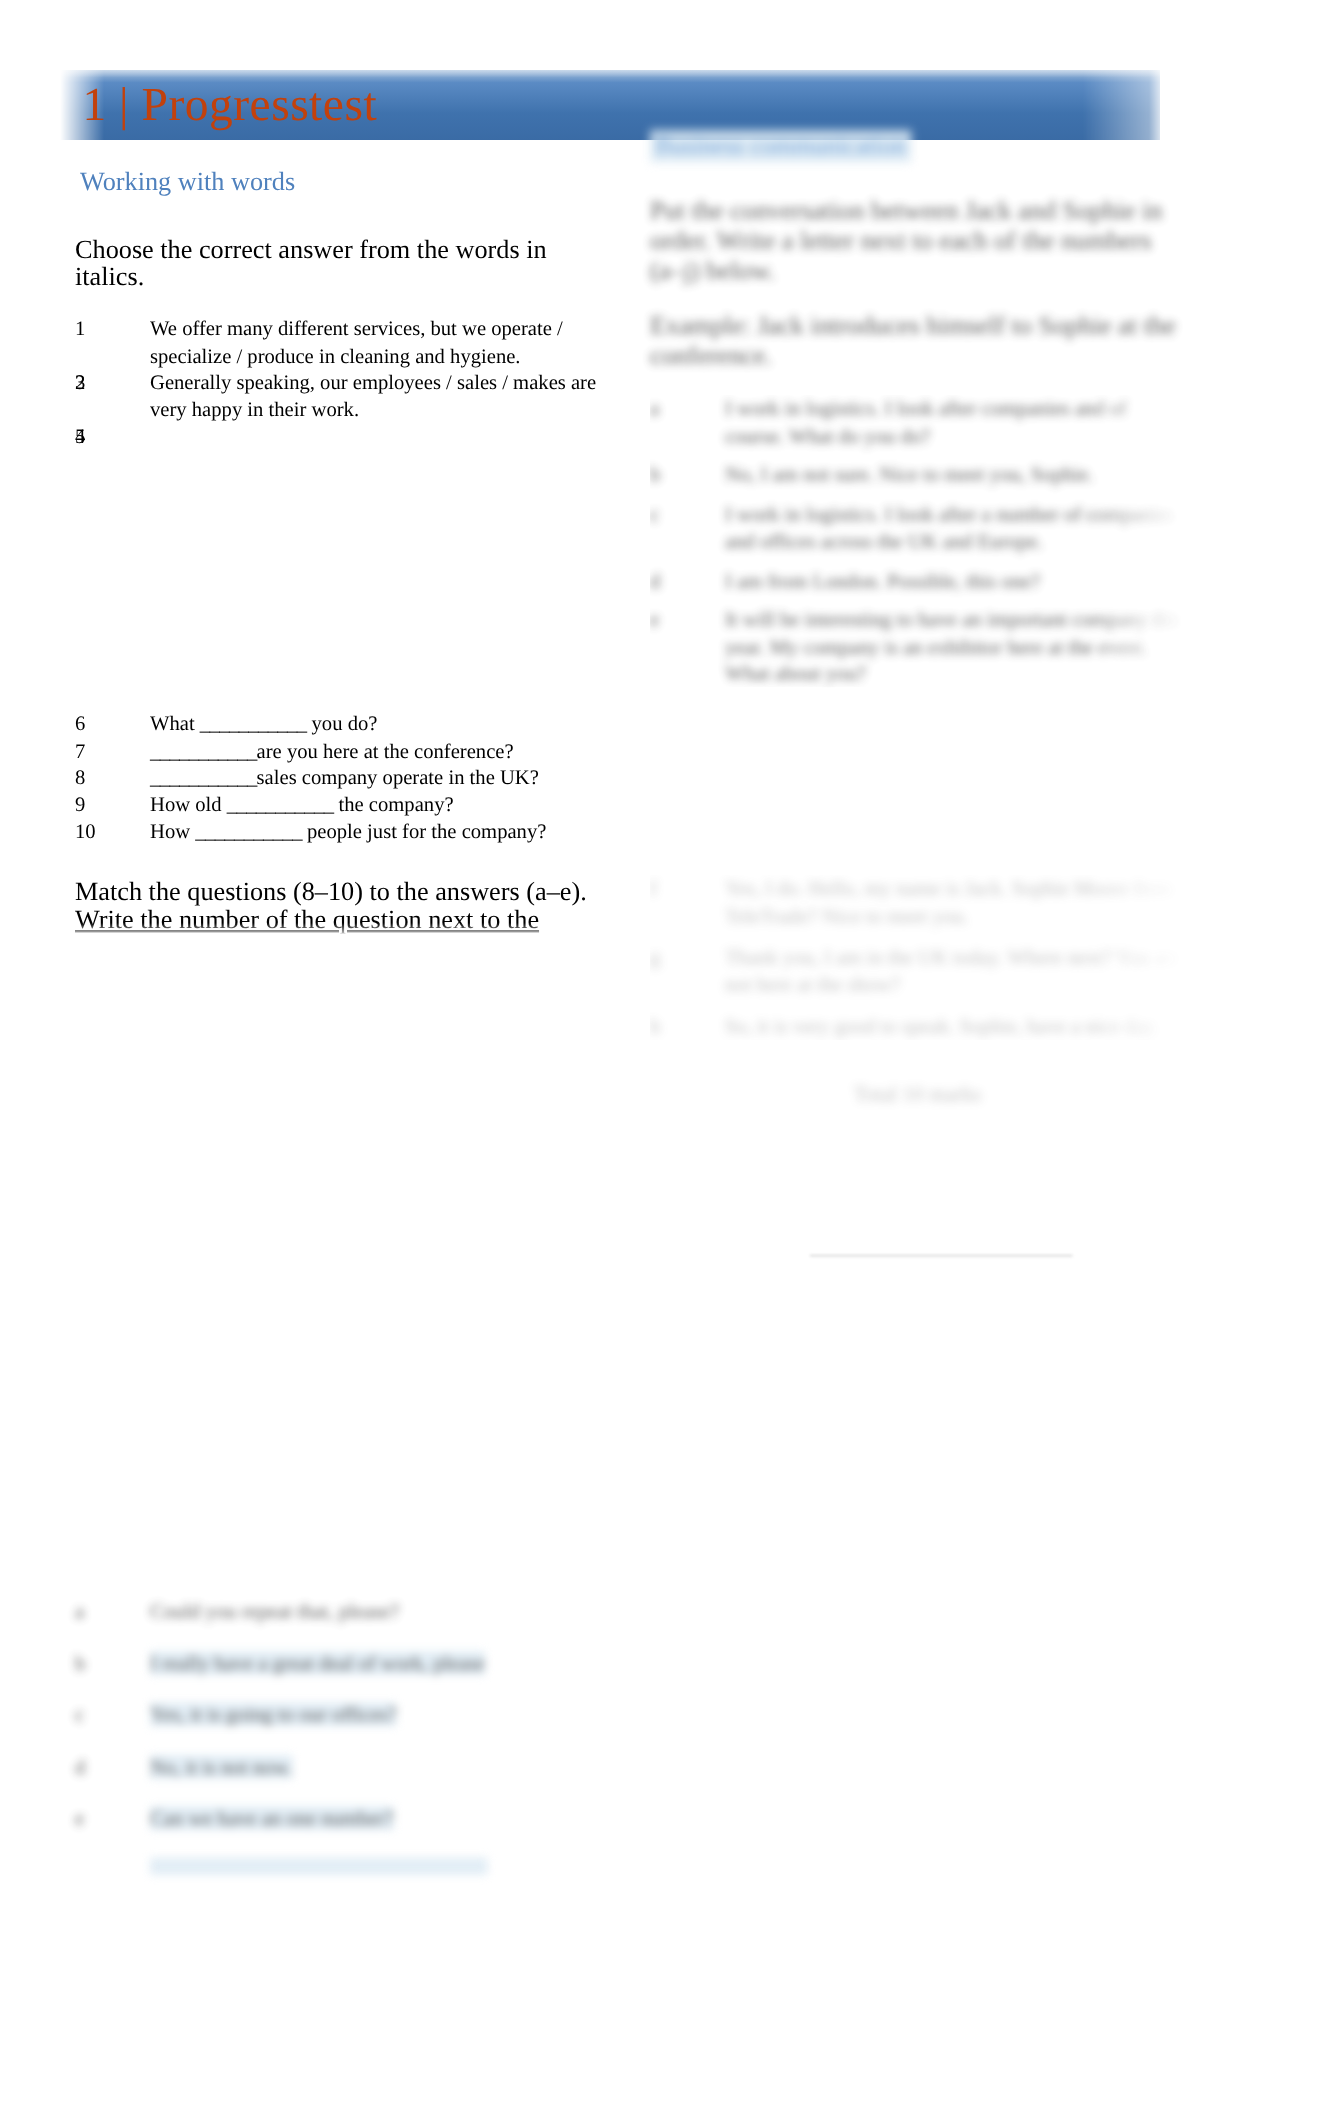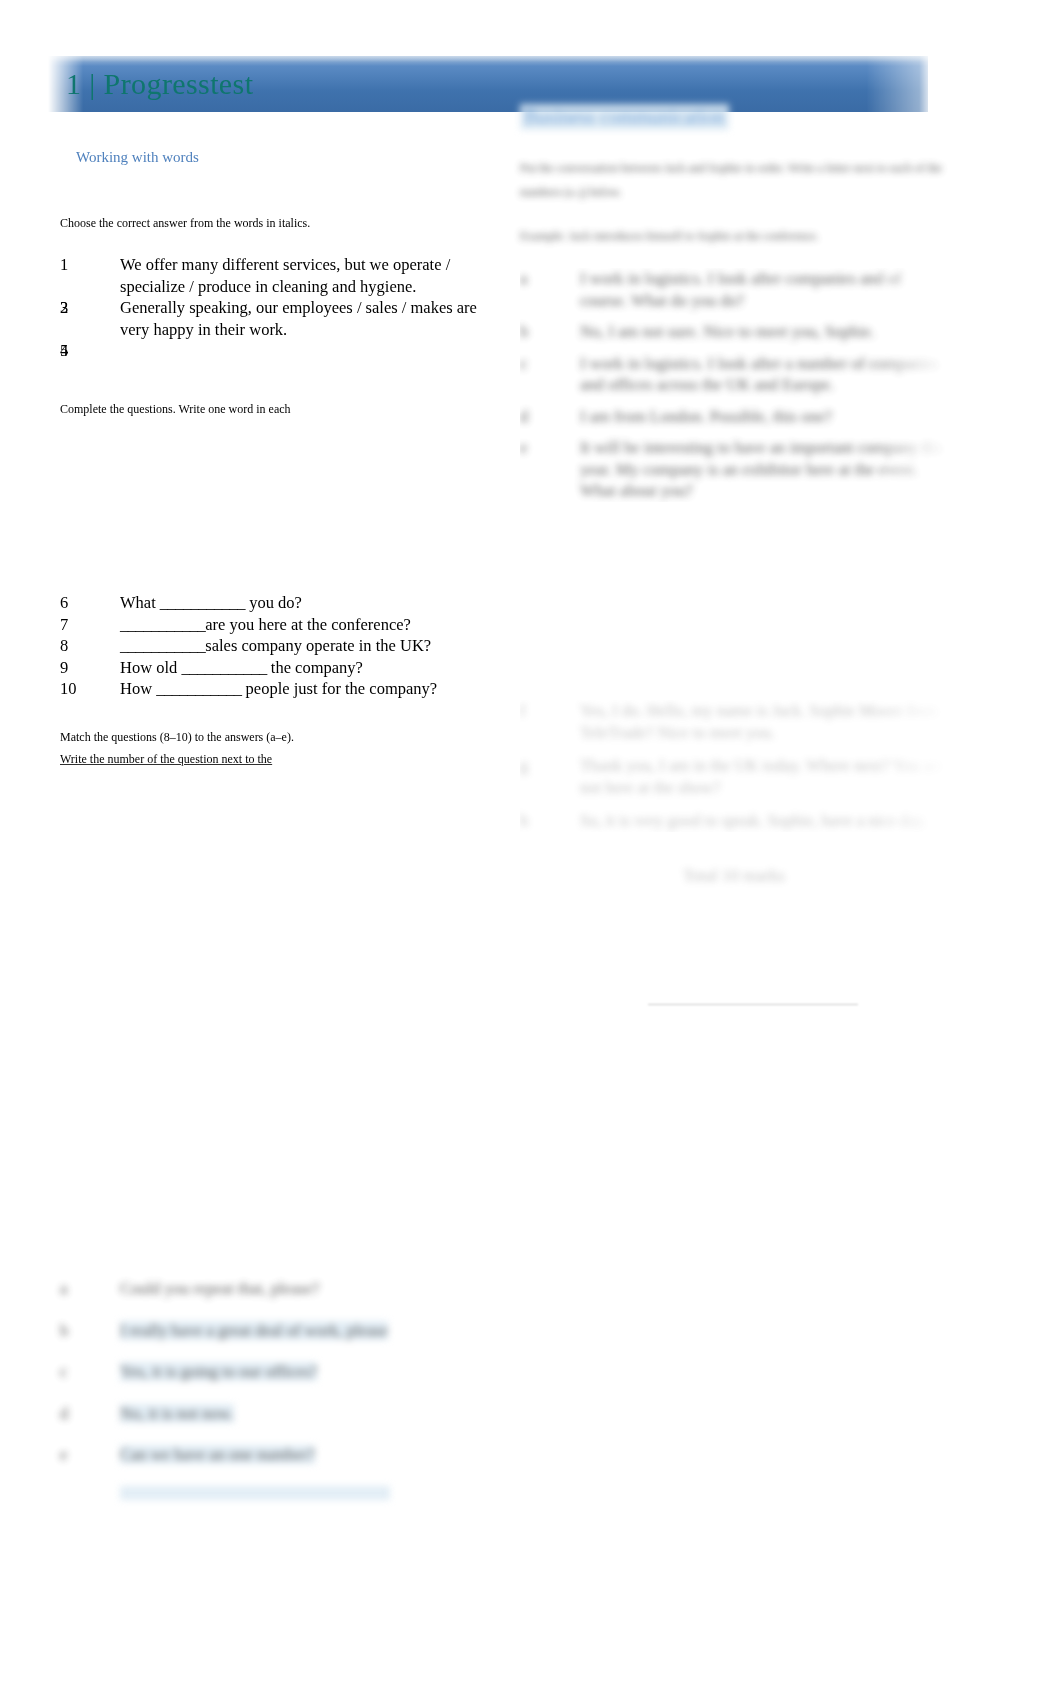--- a/index.html
+++ b/index.html
@@ -40,52 +40,52 @@
   .banner-fade-top {
     position: absolute;
     left: 0; right: 0; top: -10px;
     height: 16px;
     background: linear-gradient(to bottom, #ffffff 0%, rgba(255,255,255,0) 100%);
   }
   .banner-title {
     position: absolute;
     left: 18px;
     top: 2px;
-    font-size: 30px;
+    font-size: 38px;
     line-height: 52px;
-    color: #0f766e;
+    color: #c2410c;
     font-weight: normal;
     letter-spacing: 0.4px;
     white-space: nowrap;
   }
 
   
   .col-left {
     position: absolute;
     left: 60px;
     top: 128px;
     width: 420px;
   }
   .col-right {
     position: absolute;
     left: 520px;
     top: 104px;
     width: 428px;
   }
 
   h2.section-heading {
-    font-size: 15px;
+    font-size: 21px;
     line-height: 26px;
     font-weight: normal;
     color: #4f81bd;
-    margin: 16px;
+    margin: 4px;
   }
 
   p.lead {
-    font-size: 12px;
+    font-size: 21px;
     line-height: 22px;
     margin: 0;
   }
   .gap-20 { height: 20px; }
   .gap-26 { height: 26px; }
   .gap-32 { height: 32px; }
 
   
   ol.qlist {
     list-style: none;
@@ -191,21 +191,20 @@
       <li>
         <span class="num">5</span>
       </li>
     </ol>
 
     <div class="gap-32"></div>
 
 
     <div class="gap-26"></div>
 
-    <p class="lead">Complete the questions. Write one word in each</p>
 
     <div style="height:172px"></div>
 
     <ol class="qlist">
       <li>
         <span class="num">6</span>
         <span>What </span><span class="blank">___________</span><span> you do?</span>
       </li>
       <li>
         <span class="num">7</span>

